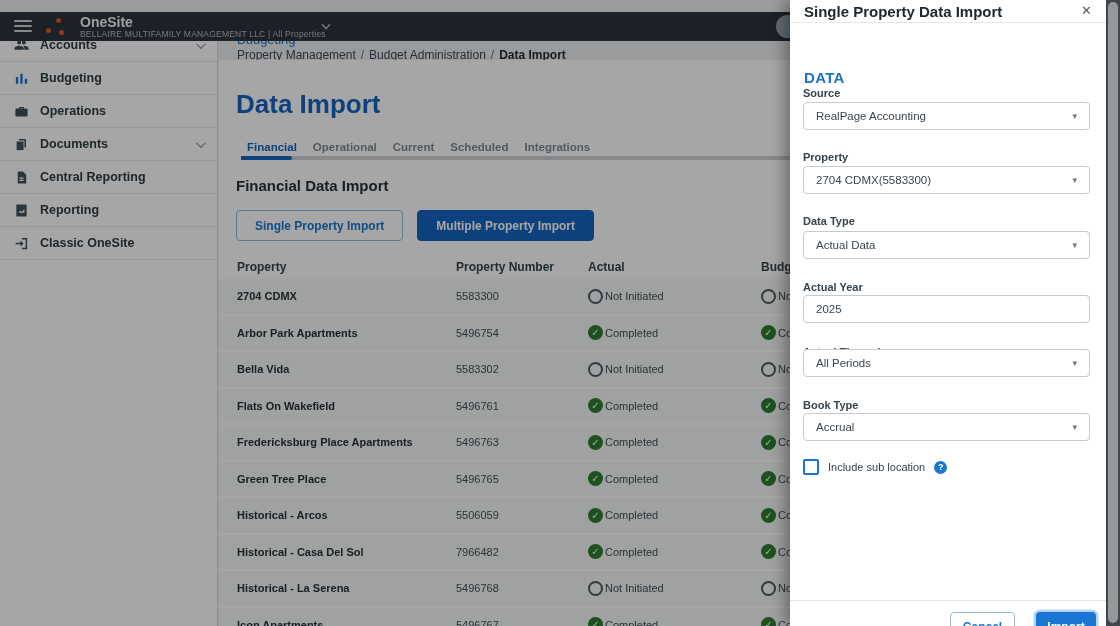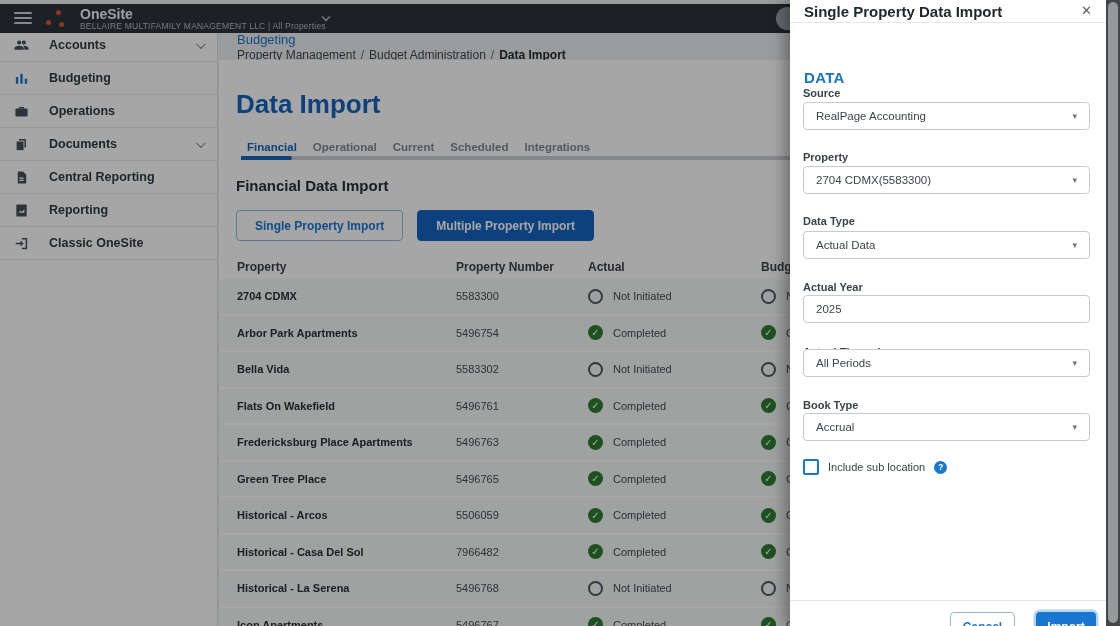--- a/index.html
+++ b/index.html
@@ -1,35 +1,35 @@
 <!DOCTYPE html>
 <html><head>
 <meta charset="utf-8">
 <style>
   * { margin:0; padding:0; box-sizing:border-box; }
   html,body { width:1120px; height:626px; overflow:hidden; }
   body { font-family:"Liberation Sans","DejaVu Sans",sans-serif; background:#eceff1; position:relative; }
 
   
-  .topbar { position:absolute; left:0; top:4px; width:1120px; height:29px; background:#2a343b; z-index:10; }
+  .topbar { position:absolute; left:0; top:12px; width:1120px; height:29px; background:#2a343b; z-index:10; }
   .hamburger { position:absolute; left:14px; top:8px; width:18px; height:13px; cursor:pointer; }
   .hamburger span { display:block; height:2px; background:#cfd4d6; margin-bottom:3px; border-radius:1px; }
   .logo-dots { position:absolute; left:44px; top:4px; width:24px; height:20px; }
   .logo-dots i { position:absolute; border-radius:50%; background:#d9572e; }
   .logo-dots i:nth-child(1){ left:12px; top:2px; width:5px; height:5px; }
   .logo-dots i:nth-child(2){ left:2px;  top:12px; width:5px; height:5px; }
   .logo-dots i:nth-child(3){ left:15px; top:14px; width:5px; height:5px; }
   .app-name { position:absolute; left:80px; top:2px; color:#f2f5f6; font-size:14px; font-weight:700; }
   .app-context { position:absolute; left:80px; top:17px; color:#b4bcc1; font-size:8.5px; letter-spacing:.2px; }
   .topbar-chevron { position:absolute; left:322px; top:9px; width:8px; height:8px; border-right:2px solid #a7afb4; border-bottom:2px solid #a7afb4; transform:rotate(45deg) scale(.8); cursor:pointer; }
   .avatar { position:absolute; left:776px; top:3px; width:23px; height:23px; border-radius:50%; background:#99a3a9; cursor:pointer; }
 
   
   .sidebar { position:absolute; left:0; top:29px; width:218px; bottom:0; background:#fff; border-right:1px solid #d9dee1; z-index:5; }
-  .side-item { height:33px; display:flex; align-items:center; padding:0 14px; gap:20px; border-bottom:1px solid #e6e9ea; cursor:pointer; color:#41525b; }
+  .side-item { height:33px; display:flex; align-items:center; padding:0 14px; gap:11px; border-bottom:1px solid #e6e9ea; cursor:pointer; color:#41525b; }
   .side-item svg { width:15px; height:15px; flex:0 0 15px; }
   .side-item .lbl { font-size:12.5px; font-weight:600; color:#2e3c44; }
   .side-item.active { color:#1976d2; }
   .side-chevron { margin-left:auto; width:7px; height:7px; border-right:1.5px solid #7d878d; border-bottom:1.5px solid #7d878d; transform:rotate(45deg) translateY(-2px); }
 
   
   .main { position:absolute; left:219px; top:29px; right:0; bottom:0; background:#eceff1; }
   .crumb-link { position:absolute; left:18px; top:3px; font-size:13px; color:#1a73c7; cursor:pointer; }
   .crumb-path { position:absolute; left:18px; top:19px; font-size:12px; color:#3c4852; }
   .crumb-path .sep { margin:0 5px; color:#5f6a72; }
@@ -49,21 +49,21 @@
   .btn-row { position:absolute; left:17px; top:150px; display:flex; gap:14px; }
   .btn { height:31px; border-radius:4px; font-size:12px; font-weight:700; display:flex; align-items:center; justify-content:center; cursor:pointer; padding:0 18px; }
   .btn-filled { background:#1565c0; color:#fff; border:1px solid #1565c0; }
   .btn-outline { background:#fff; color:#1976d2; border:1px solid #8fb8dd; }
 
   .table { position:absolute; left:0; top:195px; right:0; }
   .thead, .trow { display:grid; grid-template-columns:219px 132px 173px 1fr; padding-left:18px; align-items:center; }
   .thead { height:24px; font-size:12px; font-weight:700; color:#37444c; }
   .trow { height:36.5px; background:#f6f7f8; border-bottom:2px solid #fff; font-size:11px; color:#434e55; }
   .trow .pname { font-weight:700; color:#26323a; font-size:11px; }
-  .status { display:flex; align-items:center; gap:10px; }
+  .status { display:flex; align-items:center; gap:2px; }
   .status-icon { width:15px; height:15px; border-radius:50%; flex:0 0 15px; position:relative; }
   .status-icon.not-initiated { border:2px solid #4d5a62; background:transparent; }
   .status-icon.completed { background:#2e7d32; }
   .status-icon.completed::after { content:"✓"; position:absolute; left:0; top:0; width:15px; height:15px; color:#fff; font-size:10px; line-height:15px; text-align:center; font-weight:700; }
 
   
   .overlay { position:absolute; inset:0; background:rgba(0,0,0,.35); z-index:40; }
 
   
   .panel { position:absolute; left:790px; top:0; width:316px; bottom:0; background:#fff; z-index:60; box-shadow:-5px 0 14px rgba(0,0,0,.35); }

